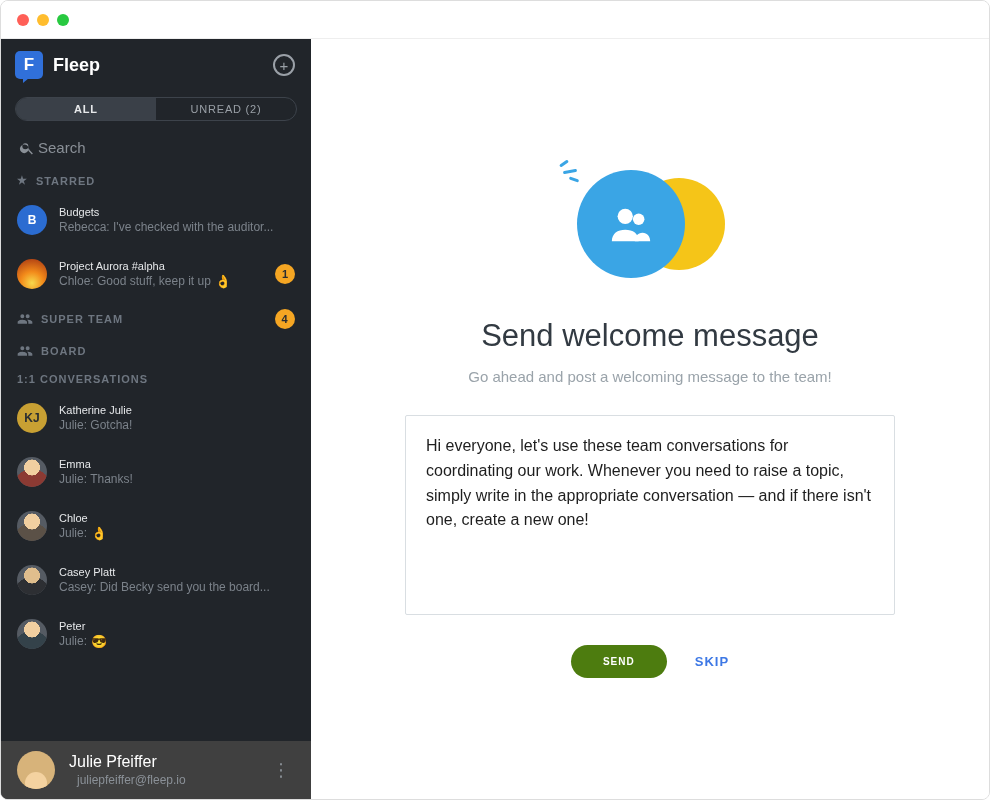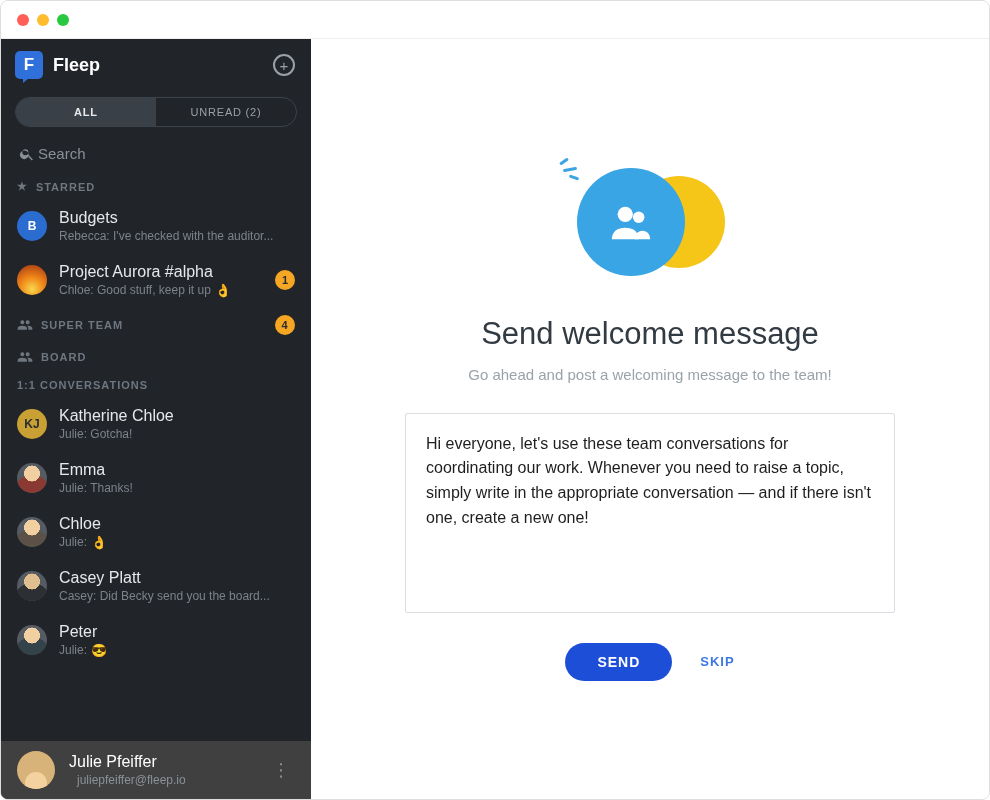--- a/index.html
+++ b/index.html
@@ -81,21 +81,21 @@
     font-size: 15px; line-height: 1;
     cursor: pointer;
   }
 
   .seg-tabs {
     margin: 8px 14px 10px 14px;
     display: flex;
     border: 1px solid #3d434b;
     border-radius: 18px;
     overflow: hidden;
-    height: 30px;
+    height: 24px;
     font-size: 11px;
     letter-spacing: 0.8px;
   }
   .seg-tab {
     flex: 1;
     display: flex; align-items: center; justify-content: center;
     color: #9aa0a7;
     cursor: pointer;
   }
   .seg-tab.active {
@@ -151,21 +151,21 @@
     border-radius: 50%;
     background: #555b63;
     color: #fff;
     display: flex; align-items: center; justify-content: center;
     font-size: 12px; font-weight: 600;
     flex: 0 0 30px;
     overflow: hidden;
     position: relative;
   }
   .cv-text { flex: 1; min-width: 0; }
-  .cv-title { color: #e6e8ea; font-size: 16px; white-space: nowrap; overflow: hidden; text-overflow: ellipsis; }
+  .cv-title { color: #e6e8ea; font-size: 11px; white-space: nowrap; overflow: hidden; text-overflow: ellipsis; }
   .cv-preview { color: #7b828a; font-size: 12px; margin-top: 2px; white-space: nowrap; overflow: hidden; text-overflow: ellipsis; display: flex; align-items: center; gap: 4px; }
   .cv-preview .emoji { font-size: 13px; }
 
   .avatar.blue { background: #2b6cd1; }
   .avatar.yellow { background: #c8a033; color:#2a2d31; }
   .avatar.flame { background: radial-gradient(circle at 50% 80%, #f7d94c 0%, #f28a1a 40%, #a02f12 100%); }
 
   .user-bar {
     display: flex;
     align-items: center;
@@ -246,26 +246,26 @@
     resize: none;
     font-family: inherit;
   }
   .actions {
     margin-top: 30px;
     display: flex;
     align-items: center;
     gap: 28px;
   }
   .btn-send {
-    background: #1d4ed8;
+    background: #4d7c0f;
     color: #fff;
     border: none;
     border-radius: 22px;
     padding: 11px 32px;
-    font-size: 14px;
+    font-size: 10px;
     font-weight: 700;
     letter-spacing: 1px;
     cursor: pointer;
   }
   .btn-skip {
     background: none; border: none;
     color: #3d78e5;
     font-size: 13px;
     font-weight: 700;
     letter-spacing: 1px;
@@ -370,21 +370,21 @@
 
       <div class="section-header">
         <div class="left">
           <span>1:1 CONVERSATIONS</span>
         </div>
       </div>
 
       <div class="convo">
         <div class="avatar yellow">KJ</div>
         <div class="cv-text">
-          <div class="cv-title">Katherine Chloe</div>
+          <div class="cv-title">Katherine Julie</div>
           <div class="cv-preview">Julie: Gotcha!</div>
         </div>
       </div>
 
       <div class="convo">
         <div class="avatar col-a">
             <div class="face"></div>
           </div>
         <div class="cv-text">
           <div class="cv-title">Emma</div>

